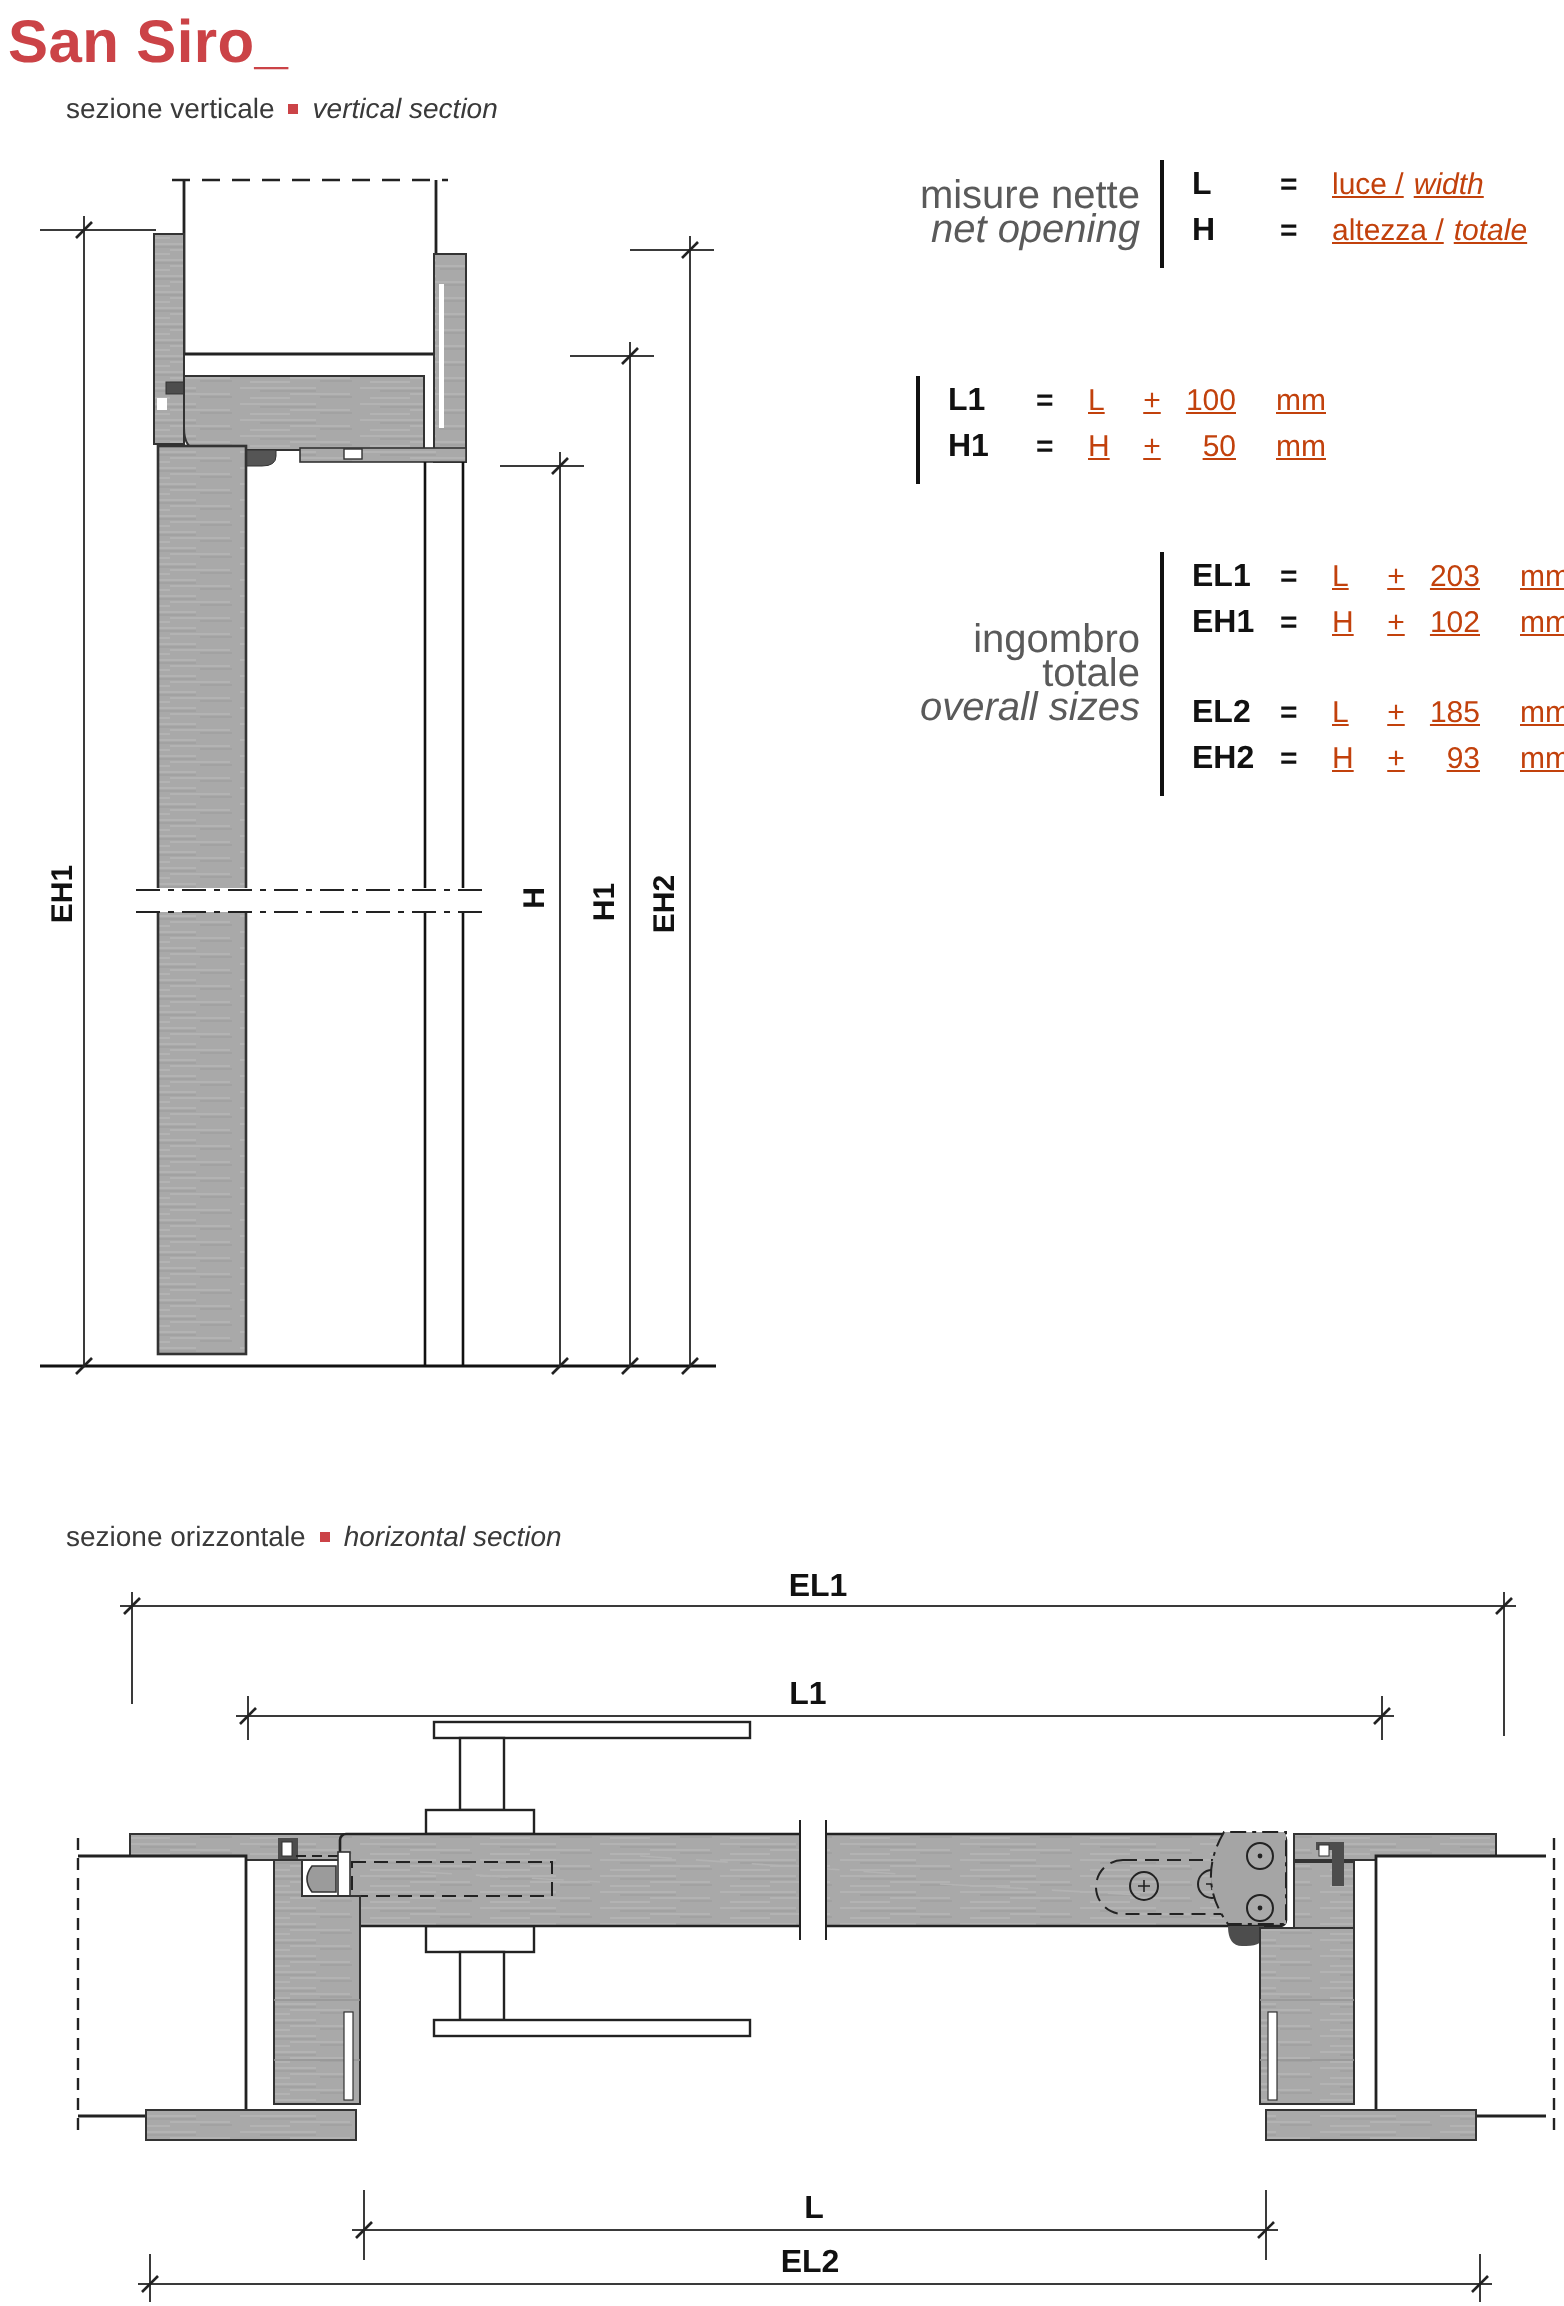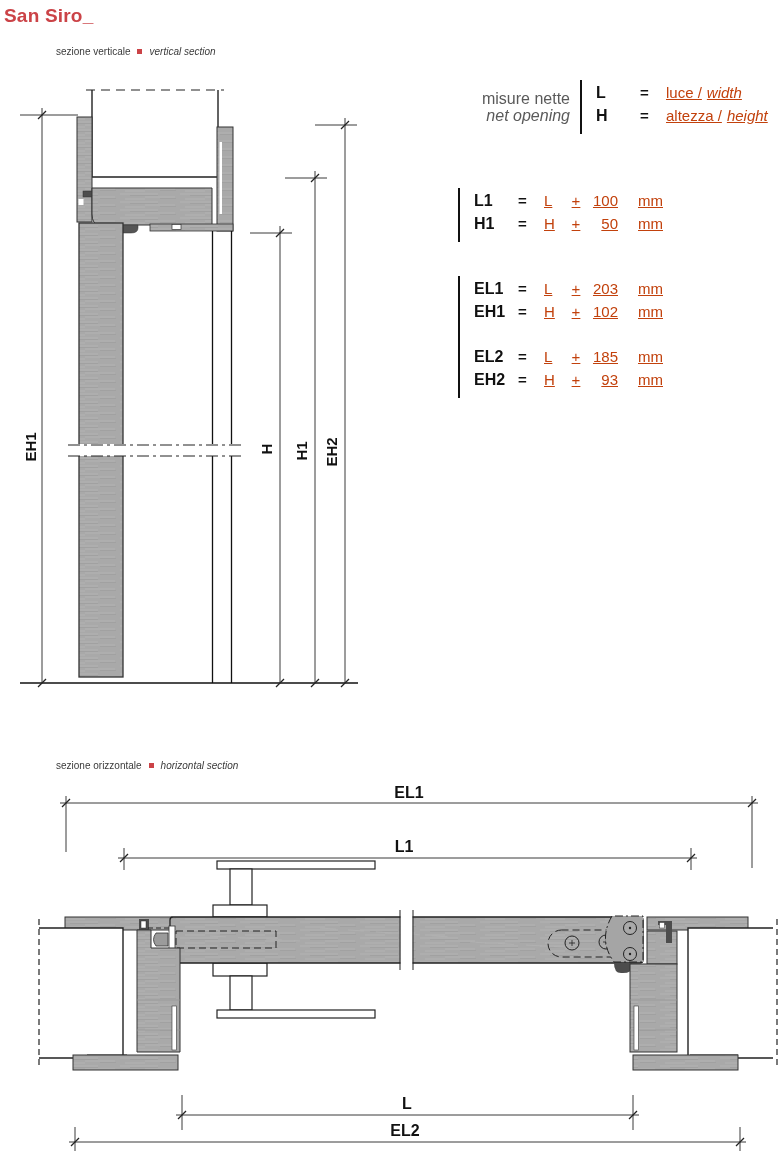--- a/index.html
+++ b/index.html
@@ -1,28 +1,28 @@
 <!DOCTYPE html>
 <html><head>
 <meta charset="utf-8">
 <style>
   html,body{margin:0;padding:0;background:#fff;}
   body{width:782px;height:1153px;position:relative;overflow:hidden;
        font-family:"Liberation Sans",sans-serif;color:#222;}
   .abs{position:absolute;}
   
-  #page-title{left:4px;top:5px;font-size:19px;font-weight:bold;color:#cb4347;letter-spacing:.2px;}
+  #page-title{left:4px;top:5px;font-size:30px;font-weight:bold;color:#cb4347;letter-spacing:.2px;}
   
-  .sec-label{font-size:10px;color:#3a3a3a;display:flex;align-items:center;white-space:nowrap;margin-left:23px;}
+  .sec-label{font-size:14px;color:#3a3a3a;display:flex;align-items:center;white-space:nowrap;}
   .sec-label .it{margin-right:7px;}
   .sec-label .bullet{width:5px;height:5px;background:#cb4347;margin-right:7px;display:inline-block;}
   .sec-label .en{font-style:italic;}
   
   .legend-block{position:absolute;display:flex;align-items:center;}
-  .lg-label{width:112px;padding-right:10px;text-align:right;font-size:16px;line-height:17px;color:#5a5a5a;}
+  .lg-label{width:112px;padding-right:10px;text-align:right;font-size:20px;line-height:17px;color:#5a5a5a;}
   .lg-label .en{font-style:italic;display:block;}
   .lg-divider{align-self:stretch;border-left:2px solid #111;}
   .lg-rows{margin-left:14px;padding:4px 0;}
   .lrow{display:flex;align-items:baseline;height:23px;font-size:15px;}
   .sym{width:44px;font-weight:bold;font-size:16px;color:#111;}
   .eq{width:26px;font-weight:bold;color:#111;}
   .frm{color:#c2410c;display:flex;align-items:baseline;text-decoration:underline;}
   .frm .base{width:20px;}
   .frm .plus{width:24px;text-align:center;}
   .frm .val{width:30px;text-align:right;margin-right:20px;}
@@ -65,21 +65,21 @@
       <span class="frm">
           <span>luce /</span>
           <span class="ital">width</span>
         </span>
     </div>
     <div class="lrow">
       <span class="sym">H</span>
       <span class="eq">=</span>
       <span class="frm">
           <span>altezza /</span>
-          <span class="ital">height</span>
+          <span class="ital">totale</span>
         </span>
     </div>
   </div>
 </div>
 
 <div class="legend-block" style="left:458px;top:188px;">
   <div class="lg-divider"></div>
   <div class="lg-rows">
     <div class="lrow">
       <span class="sym">L1</span>
@@ -98,20 +98,24 @@
           <span class="base">H</span>
           <span class="plus">+</span>
           <span class="val">50</span>
           <span>mm</span>
         </span>
     </div>
   </div>
 </div>
 
 <div class="legend-block" style="left:458px;top:276px;">
+  <div class="lg-label">
+    <span>ingombro totale</span>
+    <span class="en">overall sizes</span>
+  </div>
   <div class="lg-divider"></div>
   <div class="lg-rows">
     <div class="lrow">
       <span class="sym">EL1</span>
       <span class="eq">=</span>
       <span class="frm">
           <span class="base">L</span>
           <span class="plus">+</span>
           <span class="val">203</span>
           <span>mm</span>

